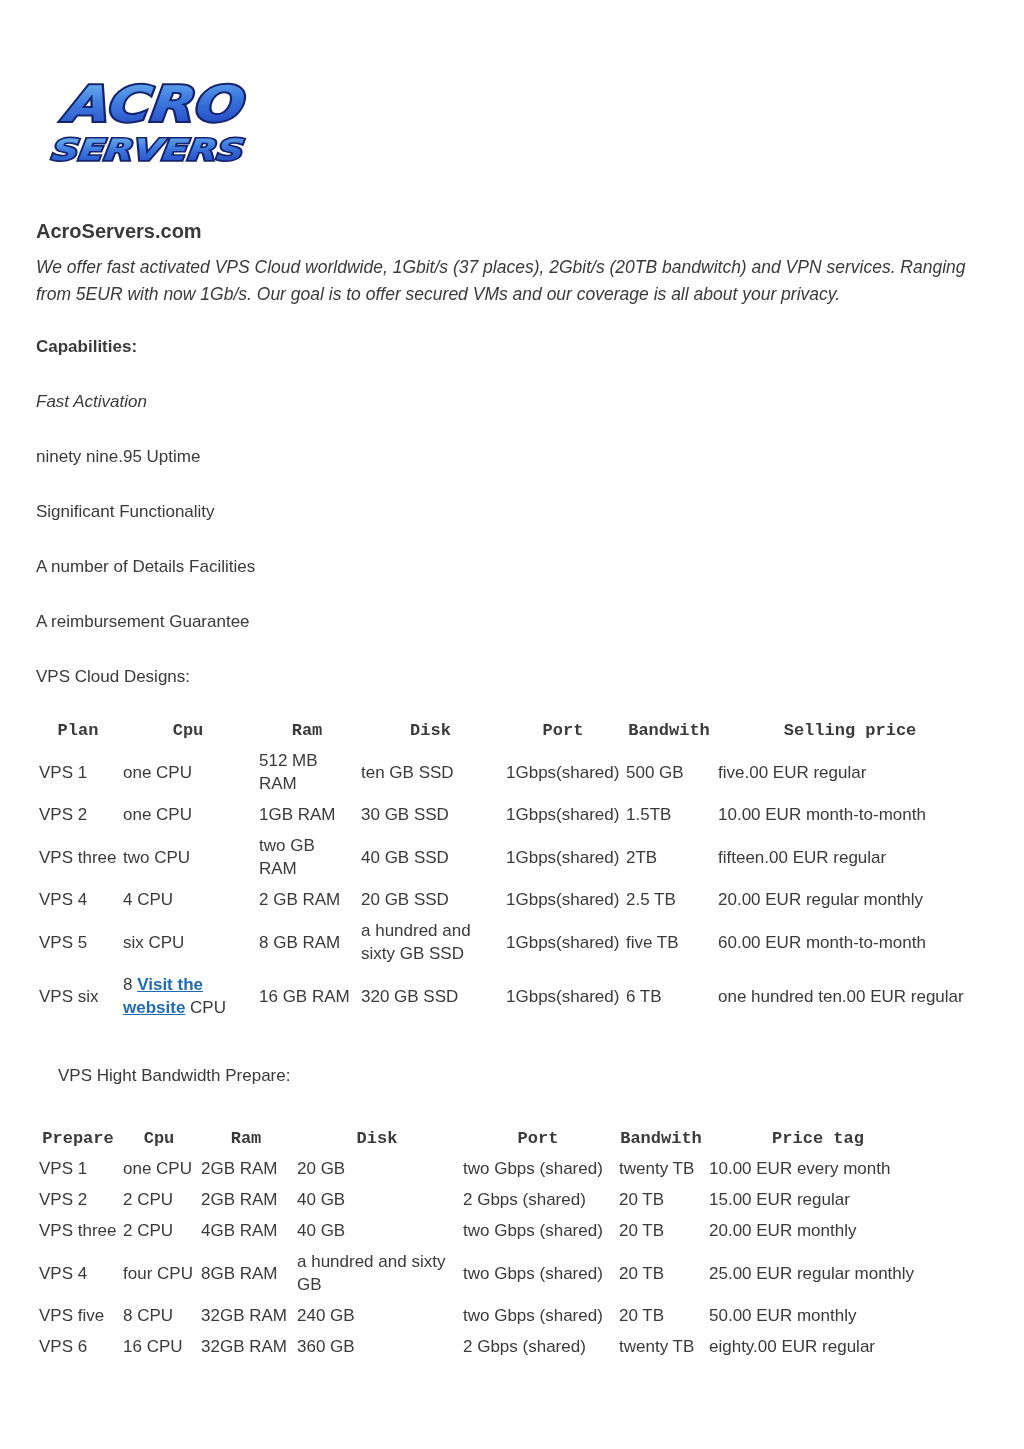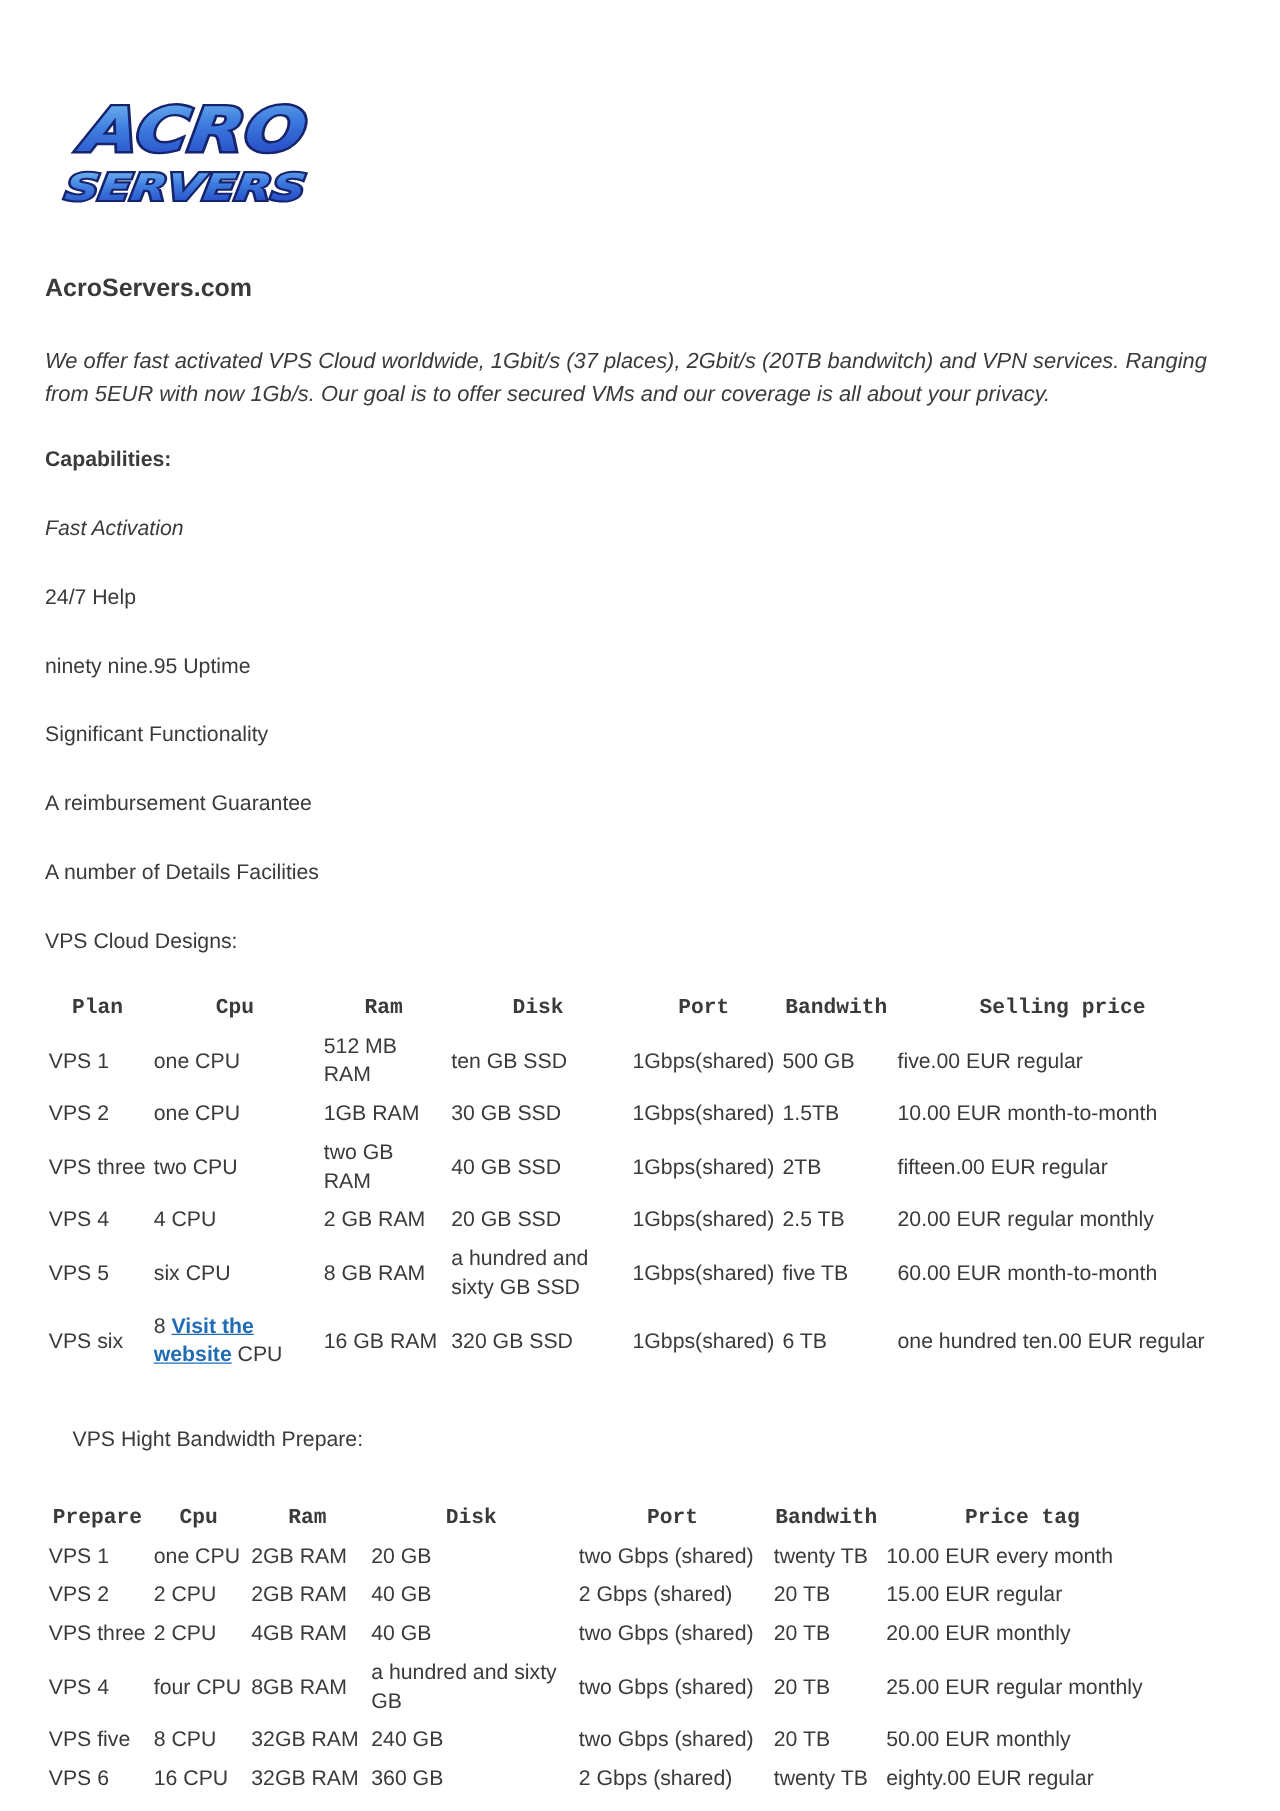--- a/index.html
+++ b/index.html
@@ -12,21 +12,21 @@
   body{
     width:1024px;
     min-height:1449px;
     font-family:"Liberation Sans", sans-serif;
     color:var(--text);
   }
   .doc{padding:70px 38px 30px 36px;}
   p{margin:0;font-size:17px;line-height:22px;}
   .logo-wrap{height:100px;}
   .site-title{font-weight:bold;font-size:20px;margin-top:50px;}
-  .intro{font-style:italic;font-size:17.5px;line-height:27px;margin-top:33px;max-width:945px;}
+  .intro{font-style:italic;font-size:17.5px;line-height:27px;margin-top:12px;max-width:945px;}
   .cap-heading{font-weight:bold;margin-top:28px;}
   .item{margin-top:33px;}
   table{
     border-collapse:collapse;
     table-layout:fixed;
     margin-top:29px;
   }
   th{
     font-weight:bold;
     text-align:center;
@@ -81,25 +81,24 @@
   </div>
 
   <p class="site-title">AcroServers.com</p>
 
   <p class="intro">We offer fast activated VPS Cloud worldwide, 1Gbit/s (37 places), 2Gbit/s (20TB bandwitch) and VPN services. Ranging from 5EUR with now 1Gb/s. Our goal is to offer secured VMs and our coverage is all about your privacy.</p>
 
   <p class="cap-heading">Capabilities:</p>
 
   <div id="cap-items">
       <p class="item cap-first" style="font-style: italic;">Fast Activation</p>
-      <p class="item">24/7 Help</p>
       <p class="item">ninety nine.95 Uptime</p>
       <p class="item">Significant Functionality</p>
+      <p class="item">A number of Details Facilities</p>
       <p class="item">A reimbursement Guarantee</p>
-      <p class="item">A number of Details Facilities</p>
     </div>
 
   <p class="item">VPS Cloud Designs:</p>
 
   <table id="cd-table">
       <colgroup>
         <col style="width: 84px;">
         <col style="width: 136px;">
         <col style="width: 102px;">
         <col style="width: 145px;">

